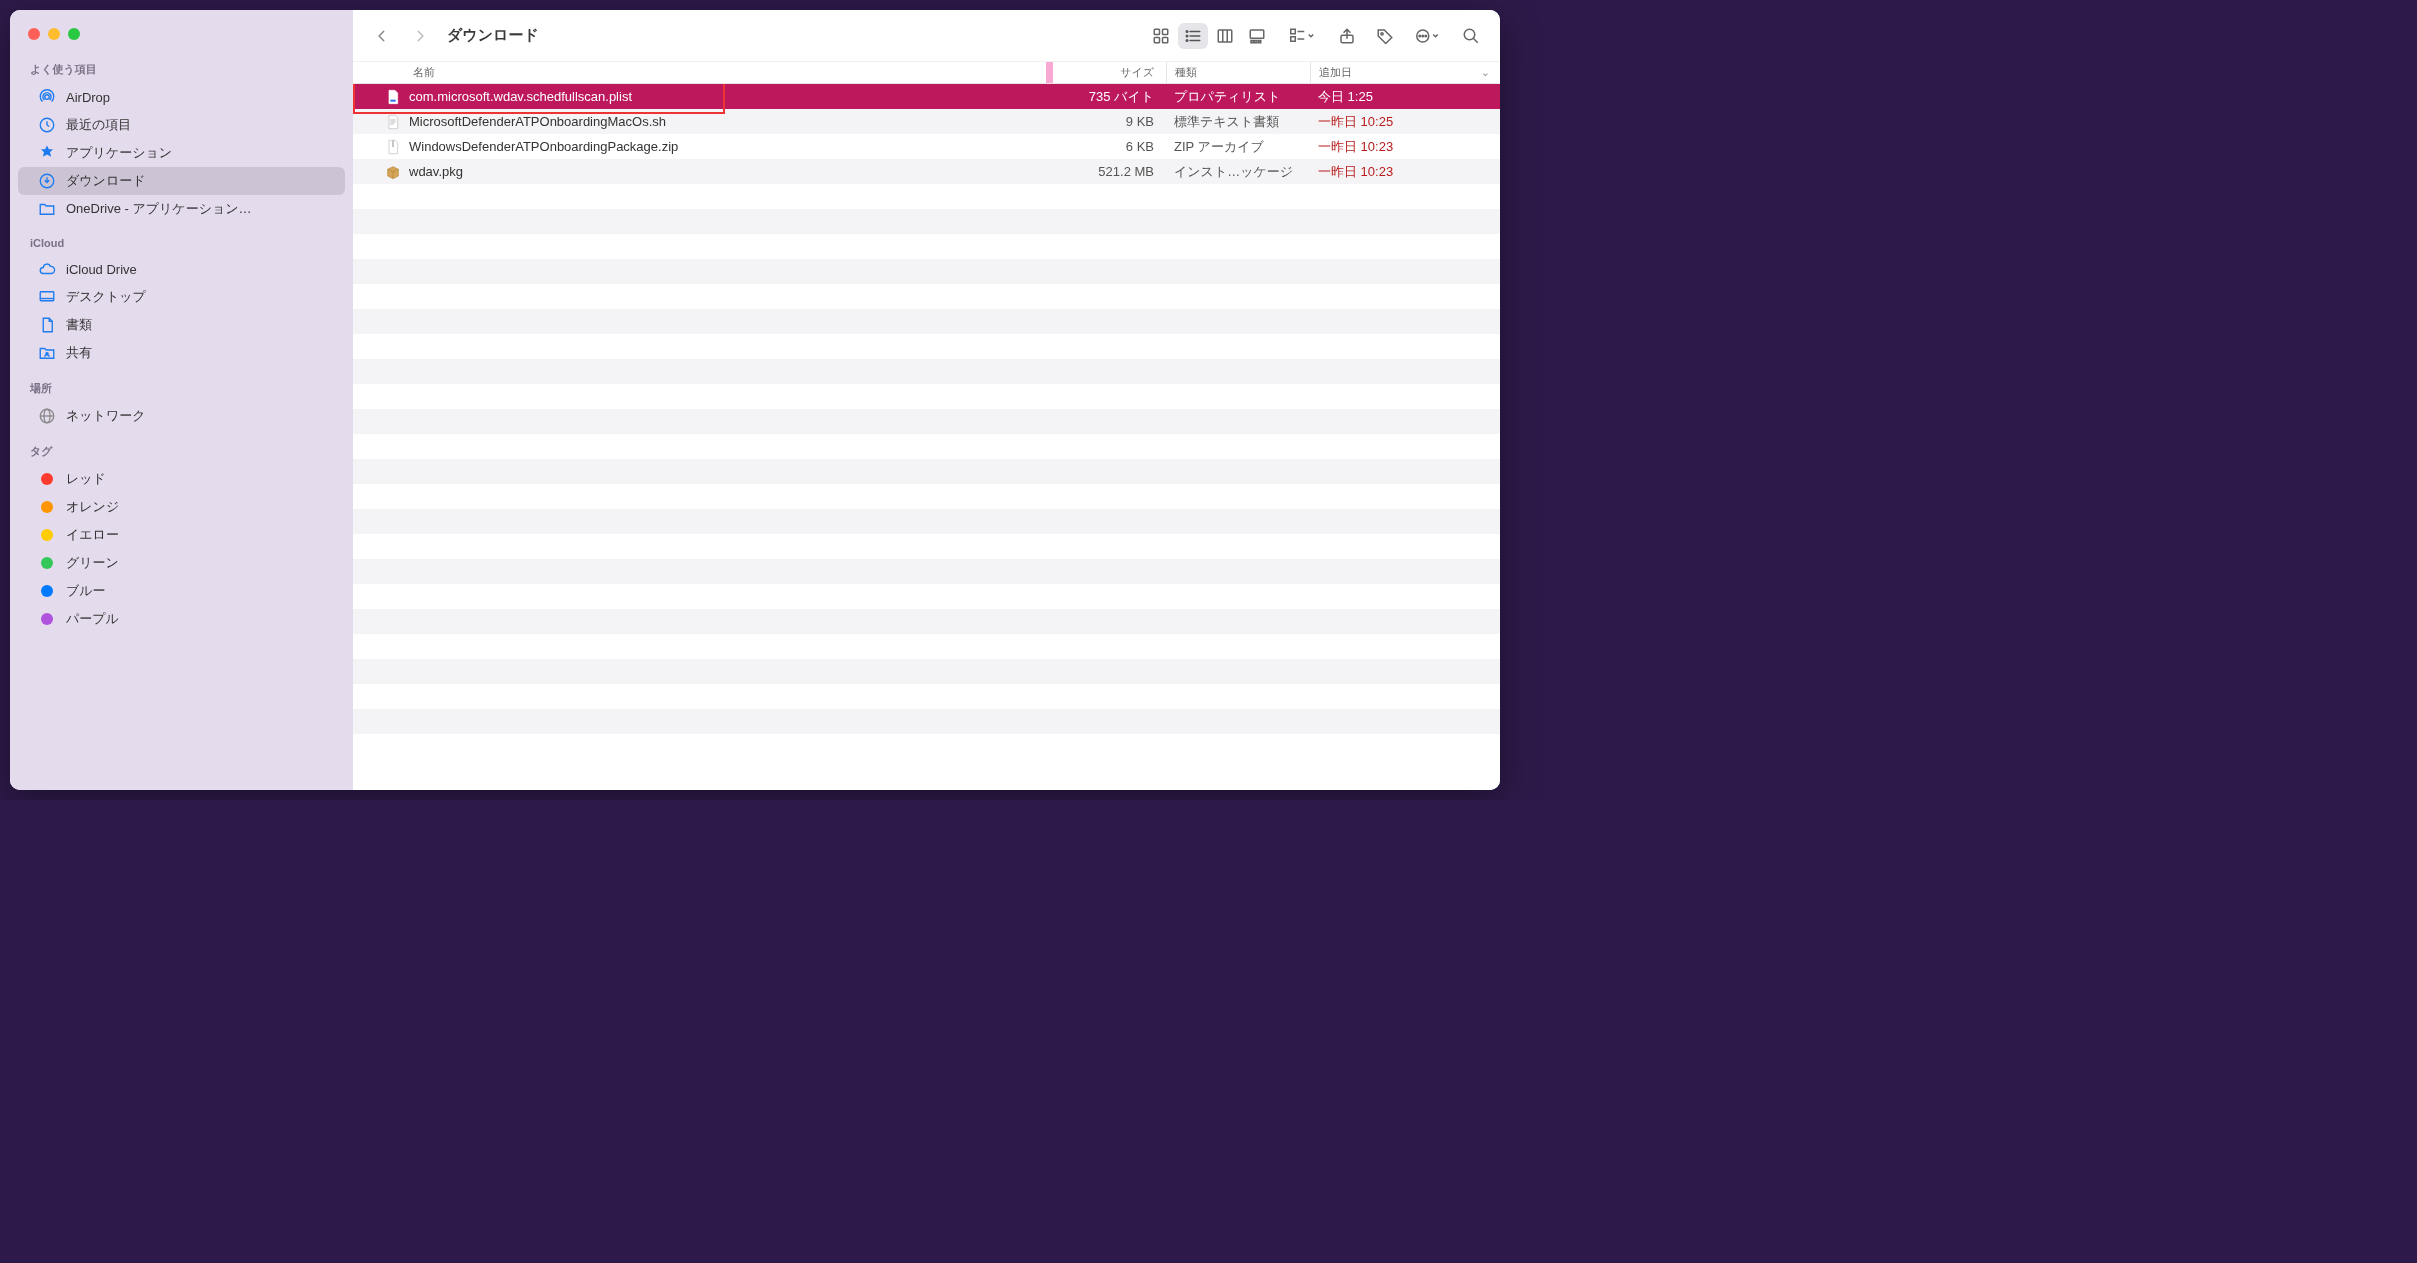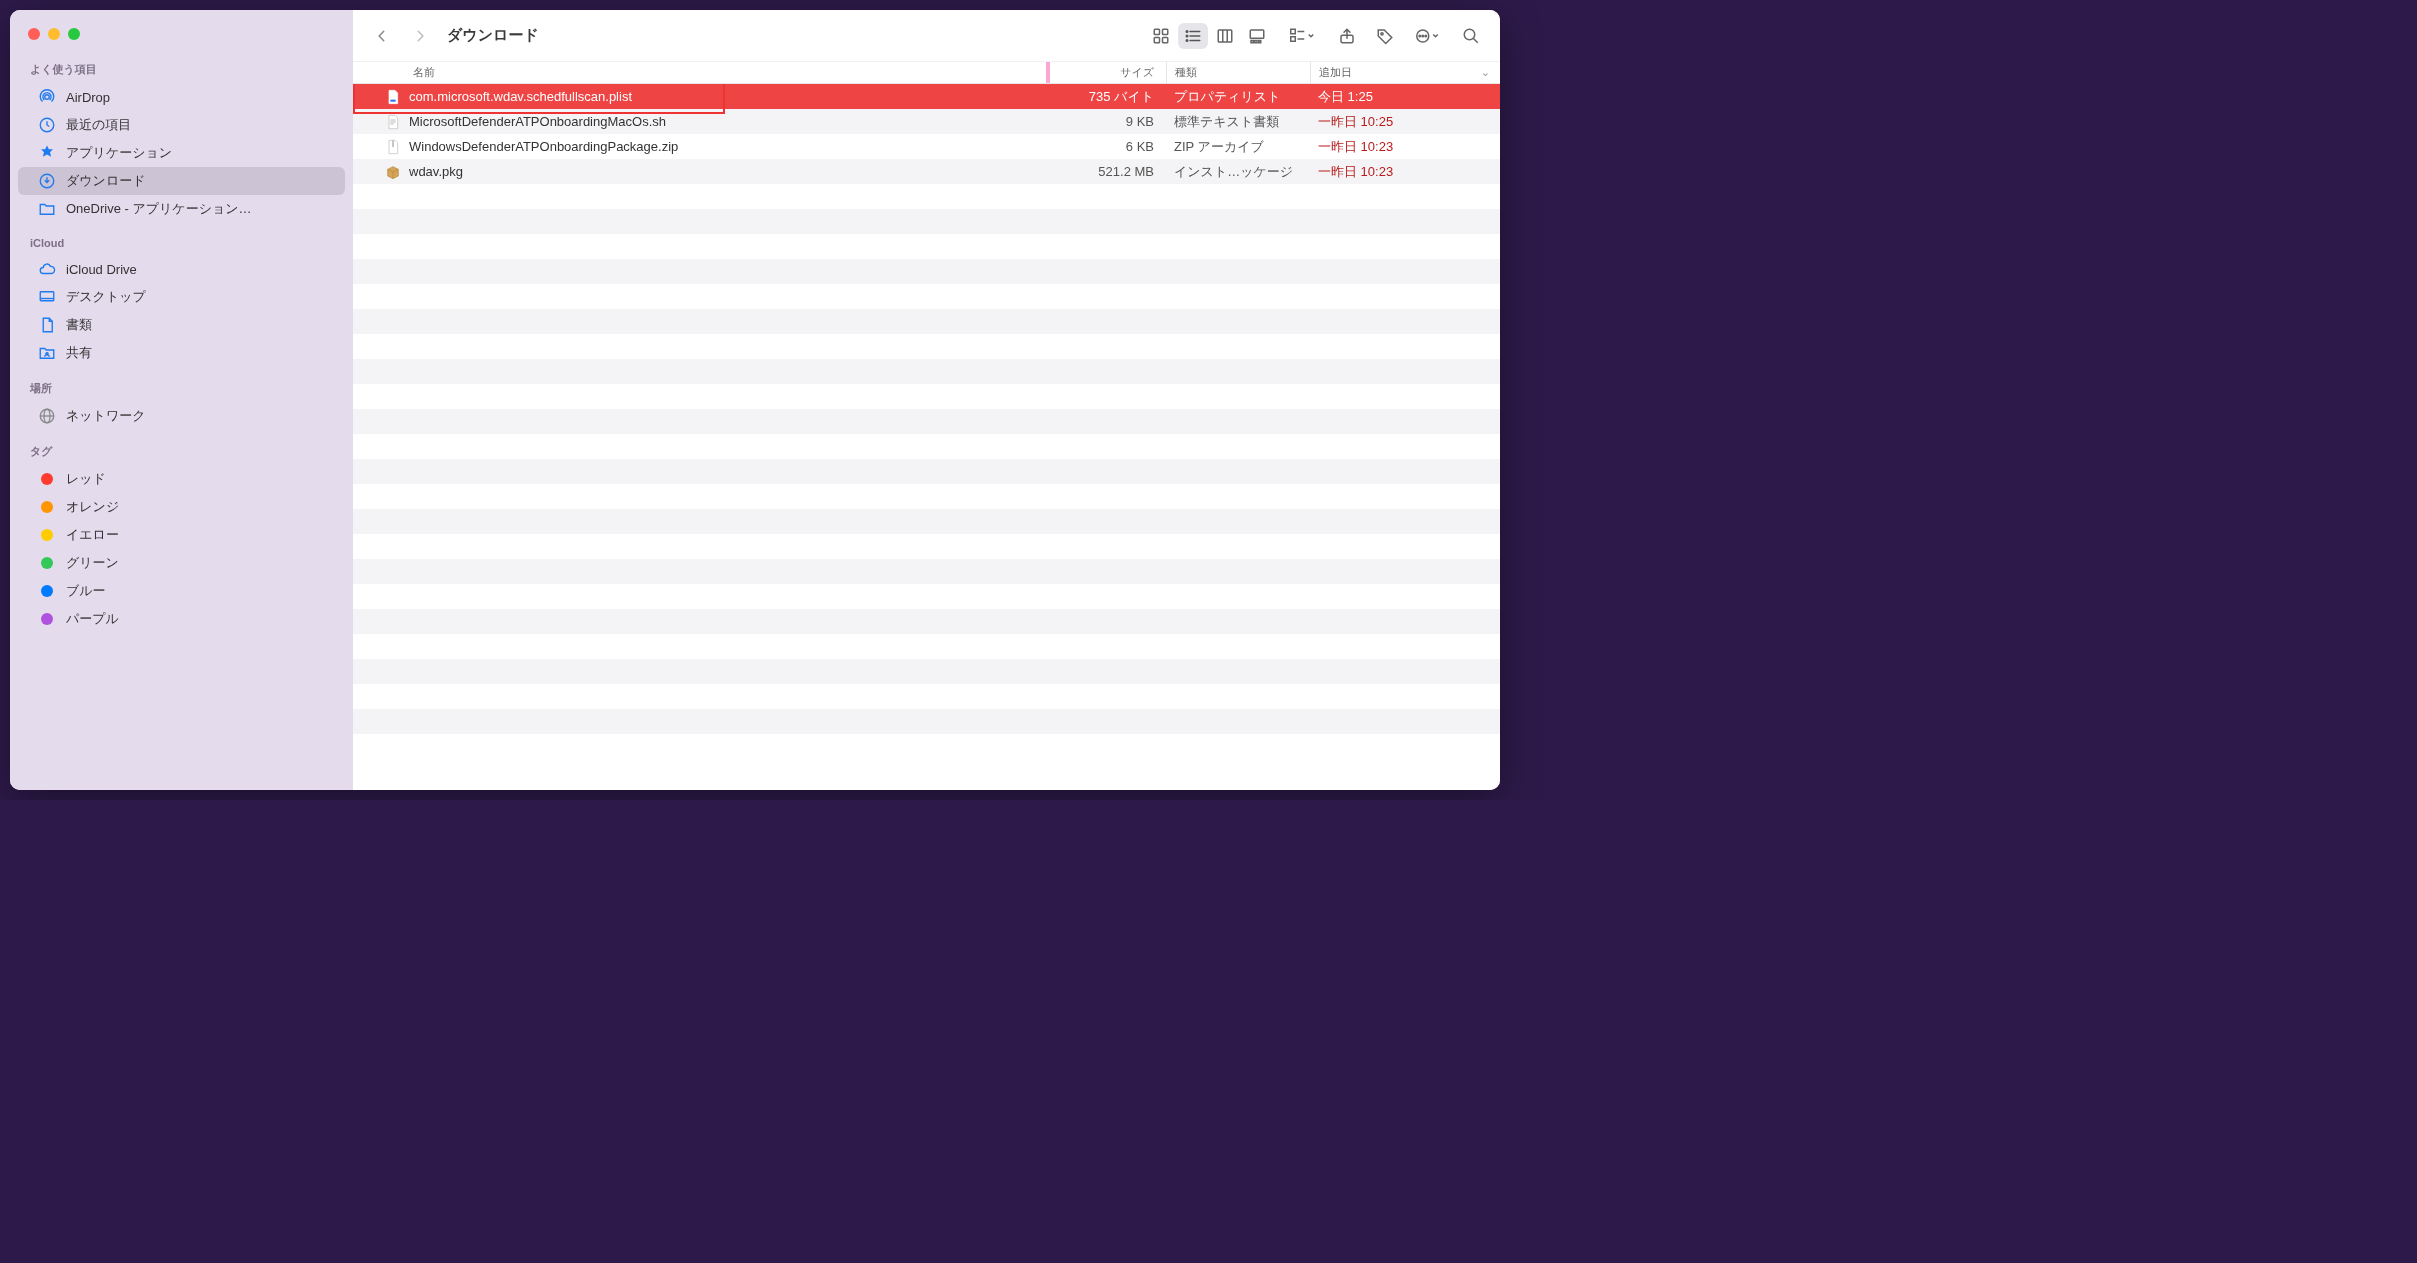--- a/index.html
+++ b/index.html
@@ -35,34 +35,34 @@
 }
 .tb-btn.active { background:#e6e6ea; }
 .tb-title { font-size:15px; font-weight:600; color:#3a3a3a; margin-left:4px; }
 .tb-spacer { flex:1; }
 .tb-group { display:flex; gap:2px; }
 .columns {
   display:flex; font-size:11px; color:#666; border-bottom:1px solid #e6e6e6;
   height:22px; align-items:center;
 }
 .col-name { flex:1; padding-left:60px; }
-.col-size { width:120px; text-align:right; padding-right:12px; border-left:4px solid #f9a8d4; height:100%; display:flex; align-items:center; justify-content:flex-end;}
+.col-size { width:120px; text-align:right; padding-right:12px; border-left:7px solid #f9a8d4; height:100%; display:flex; align-items:center; justify-content:flex-end;}
 .col-kind { width:144px; padding-left:8px; border-left:1px solid #e6e6e6; height:100%; display:flex; align-items:center;font-family:Liberation Mono, monospace;}
 .col-date { width:190px; padding-left:8px; border-left:1px solid #e6e6e6; height:100%; display:flex; align-items:center; position:relative;}
 .col-date .chev { position:absolute; right:10px; color:#999; }
 .filelist { flex:1; overflow:auto; }
 .row {
   display:flex; align-items:center; height:25px; font-size:13px; color:#333;
 }
 .row:nth-child(even) { background:#f4f4f6; }
 .row .c-name { flex:1; display:flex; align-items:center; gap:8px; padding-left:32px; }
 .row .c-size { width:120px; text-align:right; padding-right:12px; color:#555;}
 .row .c-kind { width:144px; padding-left:8px; color:#555; white-space:nowrap; overflow:hidden; text-overflow:ellipsis;}
 .row .c-date { width:190px; padding-left:8px; color:#b91c1c;}
-.row.selected { background:#ef4444; color:#fff; }
+.row.selected { background:#be185d; color:#fff; }
 .row.selected .c-size,.row.selected .c-kind,.row.selected .c-date { color:#fff; }
 .file-icon { width:16px; height:16px; display:flex; align-items:center; justify-content:center; }
 .redbox { position:absolute; border:2px solid #e33; pointer-events:none; }
 .rel { position:relative; }
 svg { display:block; }
 </style>
 </head>
 <body>
 
 <div class="window">

